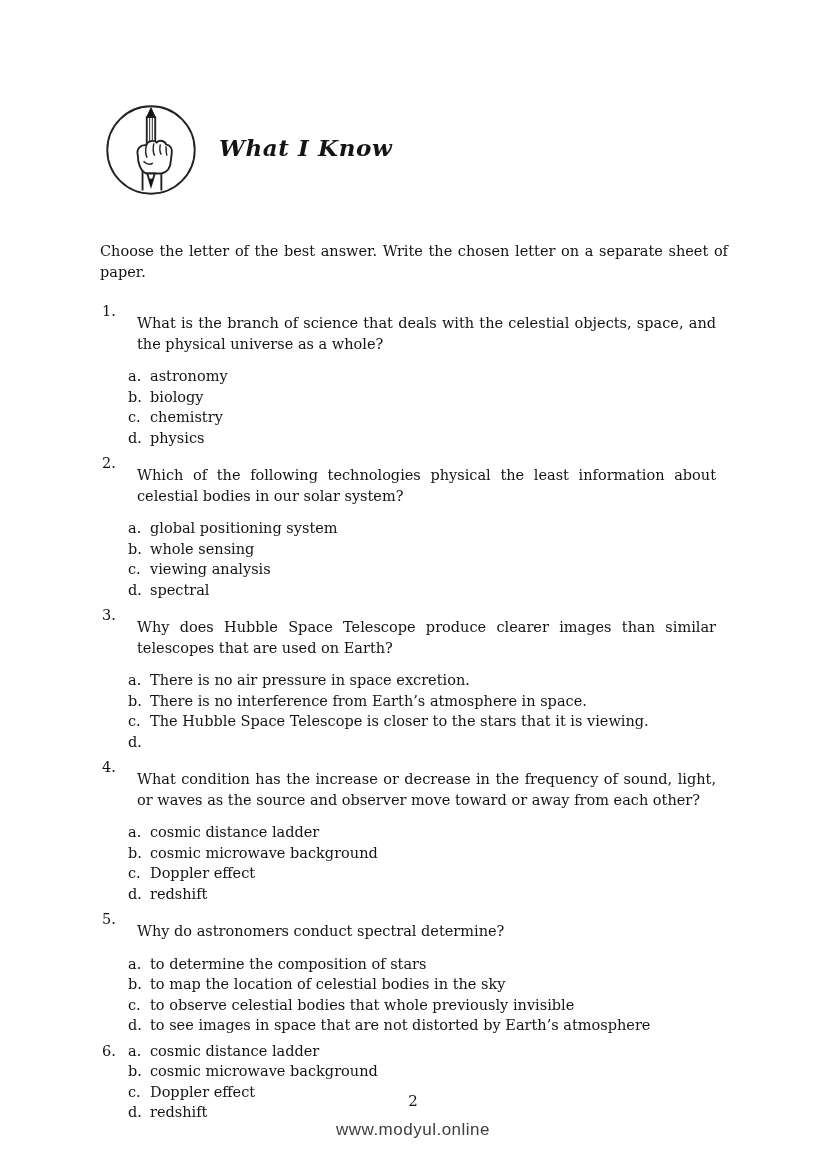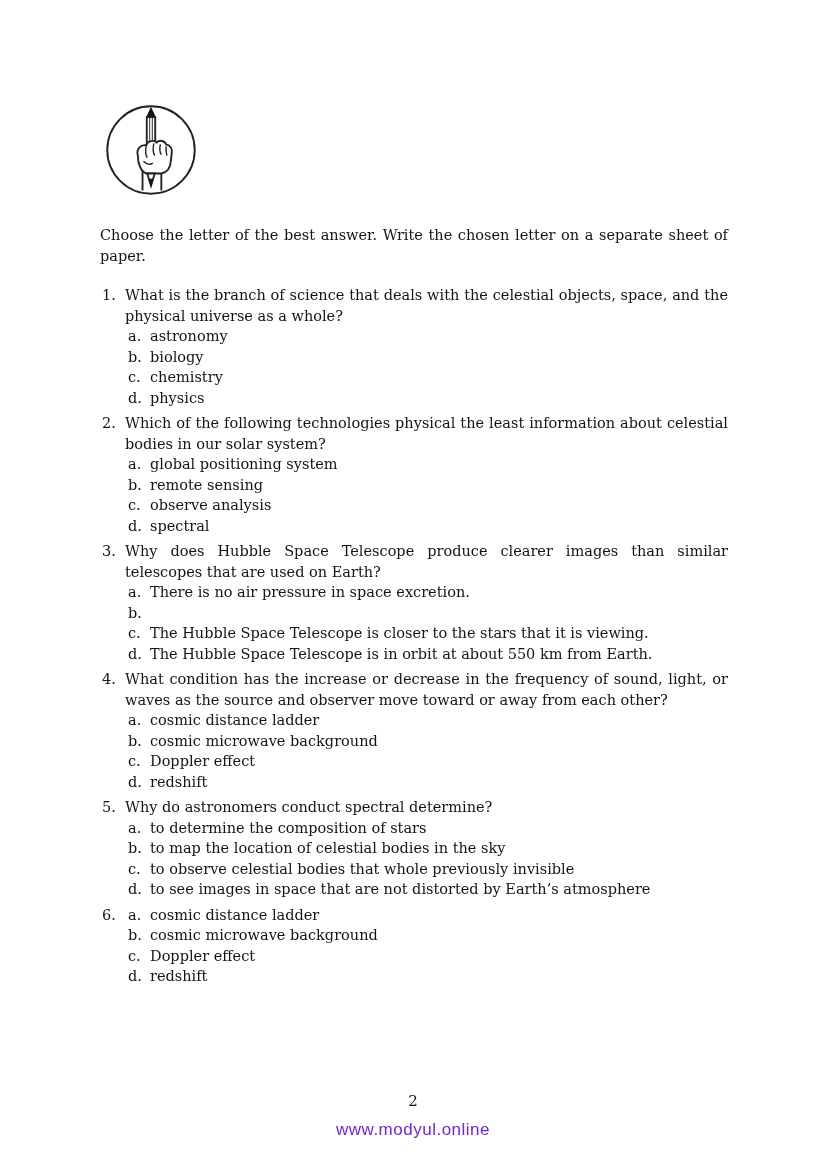--- a/index.html
+++ b/index.html
@@ -30,45 +30,45 @@
     white-space: nowrap;
   }
   .content {
     position: absolute;
     top: 225px;
     left: 100px;
     width: 628px;
     font-size: 14.5px;
     line-height: 20.5px;
   }
-  .intro { margin: 0 0 19px 0; text-align: justify; }
+  .intro { margin: 16px 0 19px 0; text-align: justify; }
   .question { display: flex; margin-bottom: 5px; }
   .q-num { width: 25px; flex-shrink: 0; padding-left: 2px; box-sizing: border-box; }
   .q-body { flex: 1; min-width: 0; }
-  .q-text { margin: 0; text-align: justify; }
+  .q-text { margin: 12px; text-align: justify; }
   .option { display: flex; margin-left: 3px; }
   .opt-letter { width: 22px; flex-shrink: 0; }
   .page-num {
     position: absolute;
     top: 1092px;
     left: 0;
     width: 100%;
     text-align: center;
     font-size: 15px;
   }
   .watermark {
     position: absolute;
     top: 1120px;
     left: 0;
     width: 100%;
     text-align: center;
     font-family: "Liberation Sans", sans-serif;
     font-size: 17px;
     letter-spacing: 0.5px;
-    color: #6d28d9;
+    color: #404040;
   }
 </style>
 </head>
 <body>
 
 <div class="page">
 
   <div class="header">
     <span class="icon-wrap">
       <svg viewBox="0 0 100 100" xmlns="http://www.w3.org/2000/svg" fill="none" stroke="#222222" stroke-width="2">
@@ -85,20 +85,21 @@
         <path d="M45,45 C44,50 44,55 46,58" stroke-width="1.5"></path>
         <path d="M53,43 C52,48 52,53 54,56" stroke-width="1.5"></path>
         <path d="M60,44 C59,48 59,52 61,55" stroke-width="1.5"></path>
         <path d="M66,46 C66,50 66,53 67,56" stroke-width="1.5"></path>
         <path d="M42,62 C45,65 49,66 52,64" stroke-width="1.5"></path>
 
         <polygon points="46,75 54,75 50,88" fill="#ffffff"></polygon>
         <polygon points="48.2,81 51.8,81 50,88" fill="#111111" stroke="#111111" stroke-width="1"></polygon>
       </svg>
     </span>
+    <h1 class="title">What I Know</h1>
   </div>
 
   <div class="content">
     <p class="intro">Choose the letter of the best answer. Write the chosen letter on a separate sheet of paper.</p>
 
     <div>
 
       <div class="question">
         <span class="q-num">1.</span>
         <div class="q-body">
@@ -125,51 +126,51 @@
       <div class="question">
         <span class="q-num">2.</span>
         <div class="q-body">
           <p class="q-text">Which of the following technologies physical the least information about celestial bodies in our solar system?</p>
           <div class="option">
               <span class="opt-letter">a.</span>
               <span>global positioning system</span>
             </div>
           <div class="option">
               <span class="opt-letter">b.</span>
-              <span>remote sensing</span>
-            </div>
-          <div class="option">
-              <span class="opt-letter">c.</span>
-              <span>observe analysis</span>
+              <span>whole sensing</span>
+            </div>
+          <div class="option">
+              <span class="opt-letter">c.</span>
+              <span>viewing analysis</span>
             </div>
           <div class="option">
               <span class="opt-letter">d.</span>
               <span>spectral</span>
             </div>
         </div>
       </div>
 
       <div class="question">
         <span class="q-num">3.</span>
         <div class="q-body">
           <p class="q-text">Why does Hubble Space Telescope produce clearer images than similar telescopes that are used on Earth?</p>
           <div class="option">
               <span class="opt-letter">a.</span>
               <span>There is no air pressure in space excretion.</span>
             </div>
           <div class="option">
               <span class="opt-letter">b.</span>
+              <span>There is no interference from Earth’s atmosphere in space.</span>
             </div>
           <div class="option">
               <span class="opt-letter">c.</span>
               <span>The Hubble Space Telescope is closer to the stars that it is viewing.</span>
             </div>
           <div class="option">
               <span class="opt-letter">d.</span>
-              <span>The Hubble Space Telescope is in orbit at about 550 km from Earth.</span>
             </div>
         </div>
       </div>
 
       <div class="question">
         <span class="q-num">4.</span>
         <div class="q-body">
           <p class="q-text">What condition has the increase or decrease in the frequency of sound, light, or waves as the source and observer move toward or away from each other?</p>
           <div class="option">
               <span class="opt-letter">a.</span>

